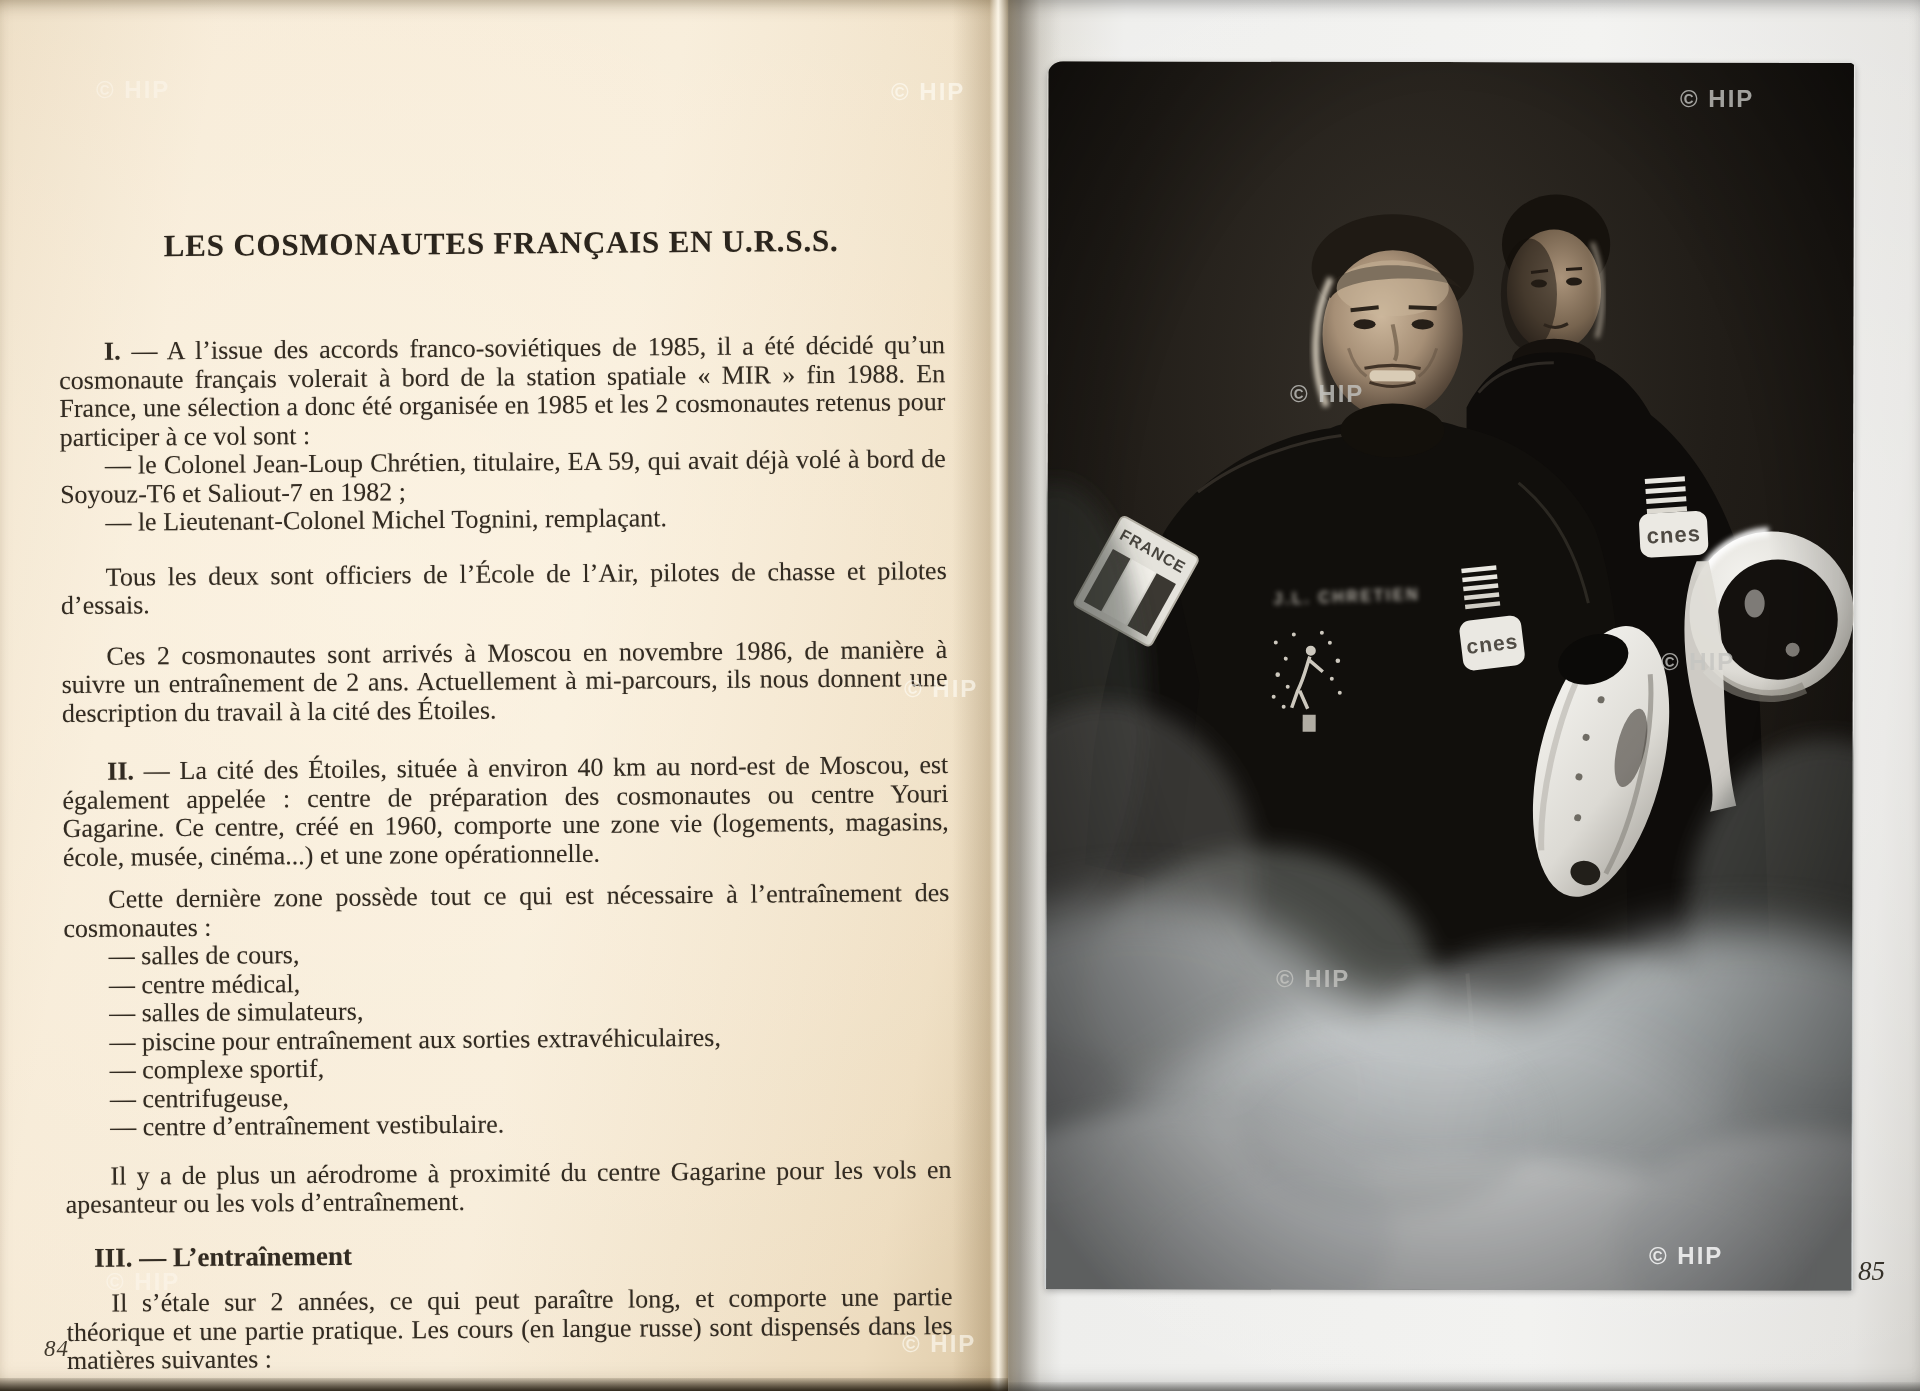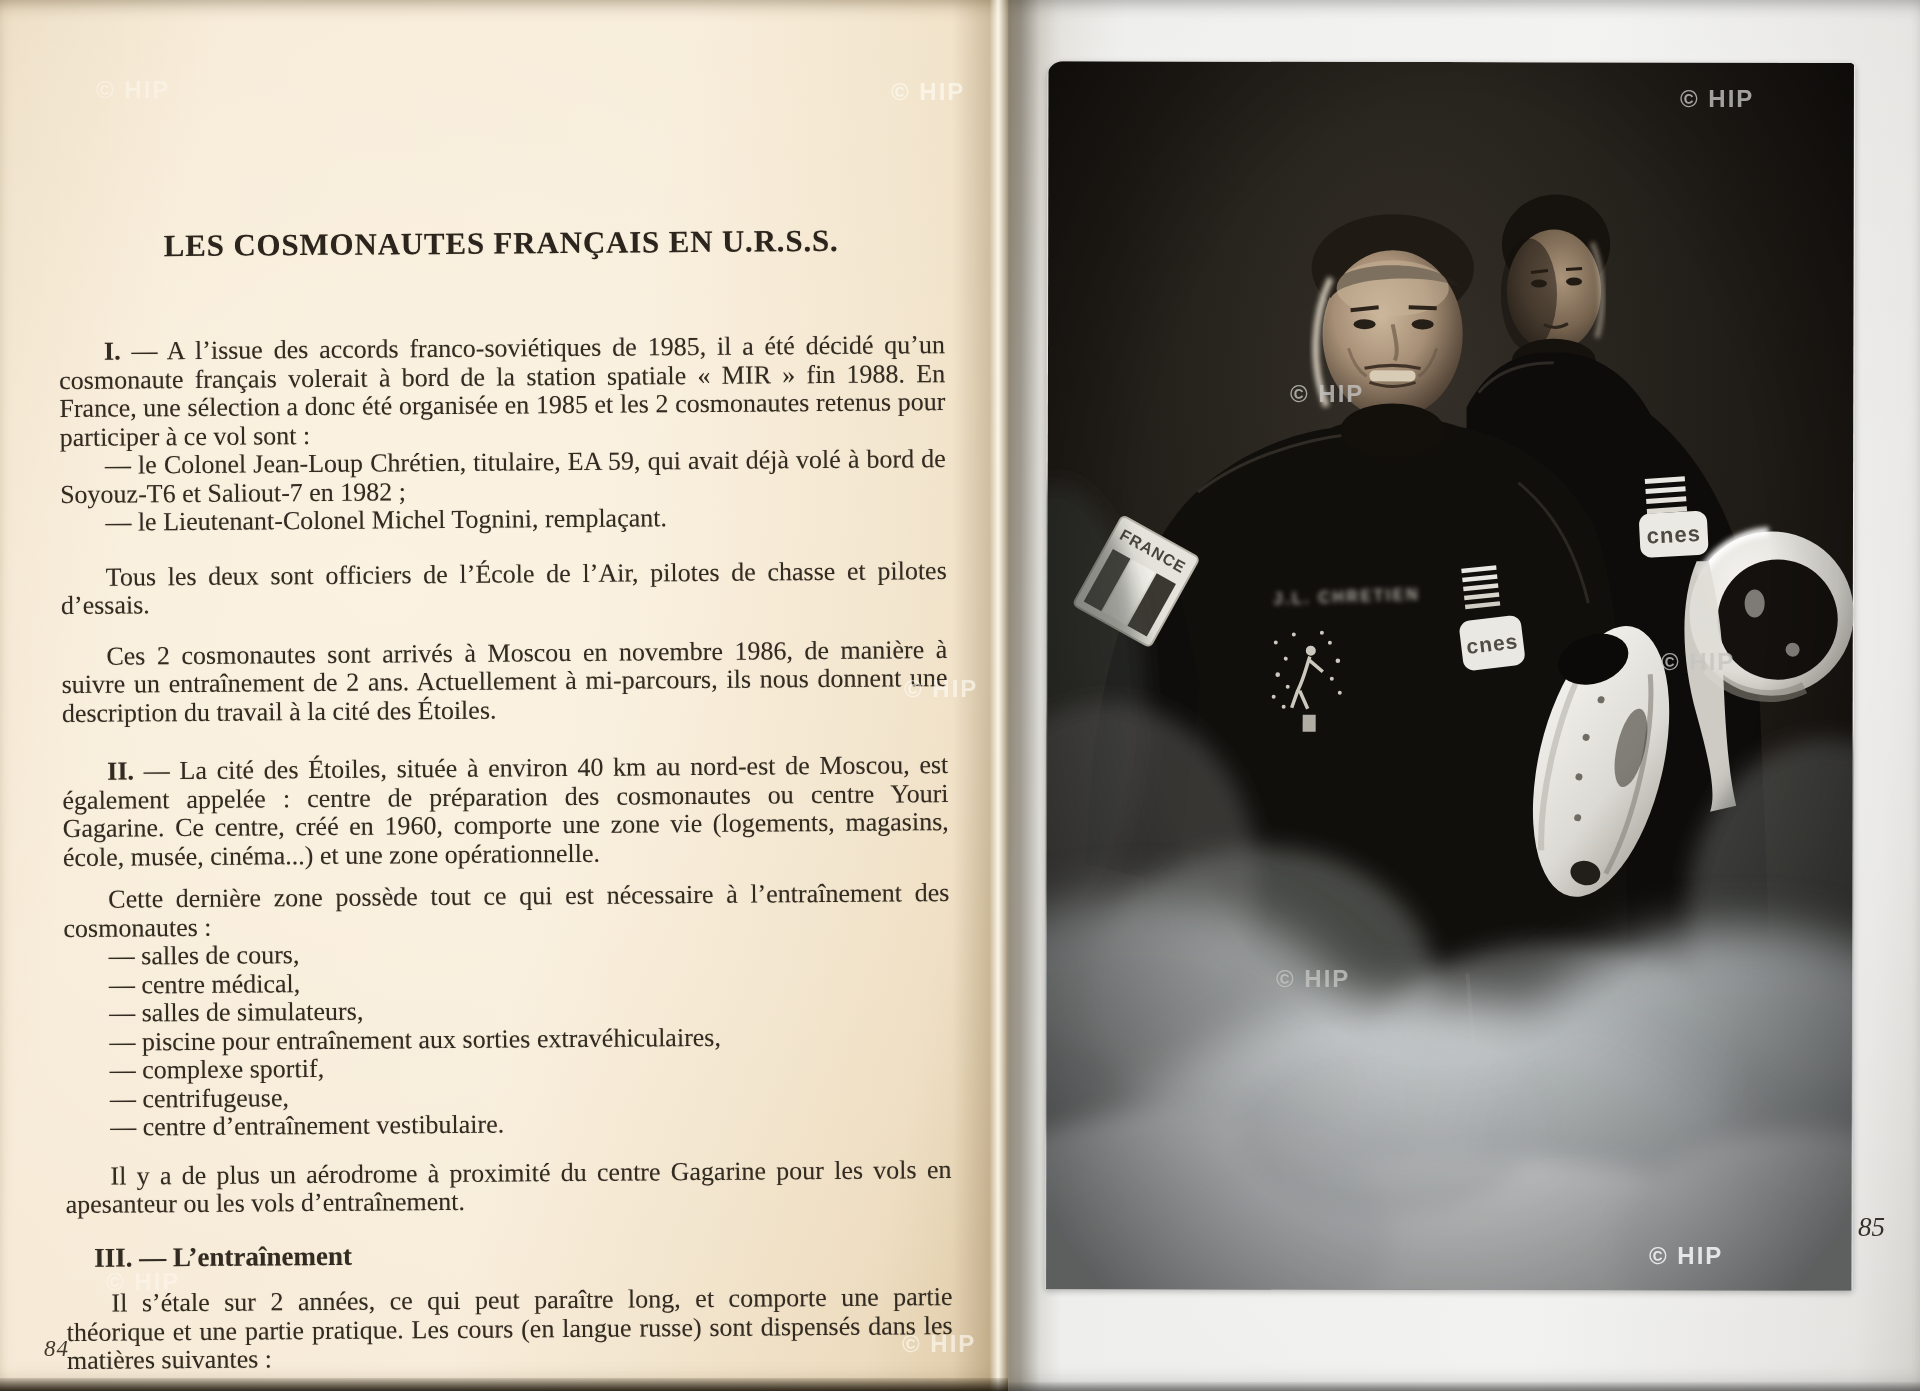--- a/index.html
+++ b/index.html
@@ -34,21 +34,21 @@
     letter-spacing:.8px;margin:0 0 72px 0;color:#2b251d;}
   .para{margin:0;text-align:justify;text-indent:45px;}
   .para .lead{font-weight:bold;}
   .mt-s{margin-top:14px;} .mt-m{margin-top:22px;} .mt-l{margin-top:30px;}
   .mt-xm{margin-top:26px;} .mt-p6{margin-top:20px;}
   .fac{margin:0;text-indent:45px;}
   .subhead{margin:24px 0 0 0;font-weight:bold;font-size:27px;text-indent:28px;}
   .p-last{margin-top:18px;}
   .pagenum{position:absolute;font-style:italic;color:#40382c;}
   .pagenum-84{left:44px;top:1336px;font-size:23px;letter-spacing:1px;}
-  .pagenum-85{left:1858px;top:1212px;font-size:27px;color:#36322a;}
+  .pagenum-85{left:1858px;top:1256px;font-size:27px;color:#36322a;}
 
   
   .photo-wrap{position:absolute;left:1046px;top:62px;width:808px;height:1228px;
     border-radius:16px 6px 3px 3px;overflow:hidden;transform:rotate(.12deg);
     box-shadow:0 2px 6px rgba(0,0,0,.25);}
   .photo-wrap svg{display:block;}
 
   
   .wm{position:absolute;font-family:"Liberation Sans", sans-serif;font-weight:600;
     font-size:24px;letter-spacing:2px;white-space:nowrap;pointer-events:none;}

